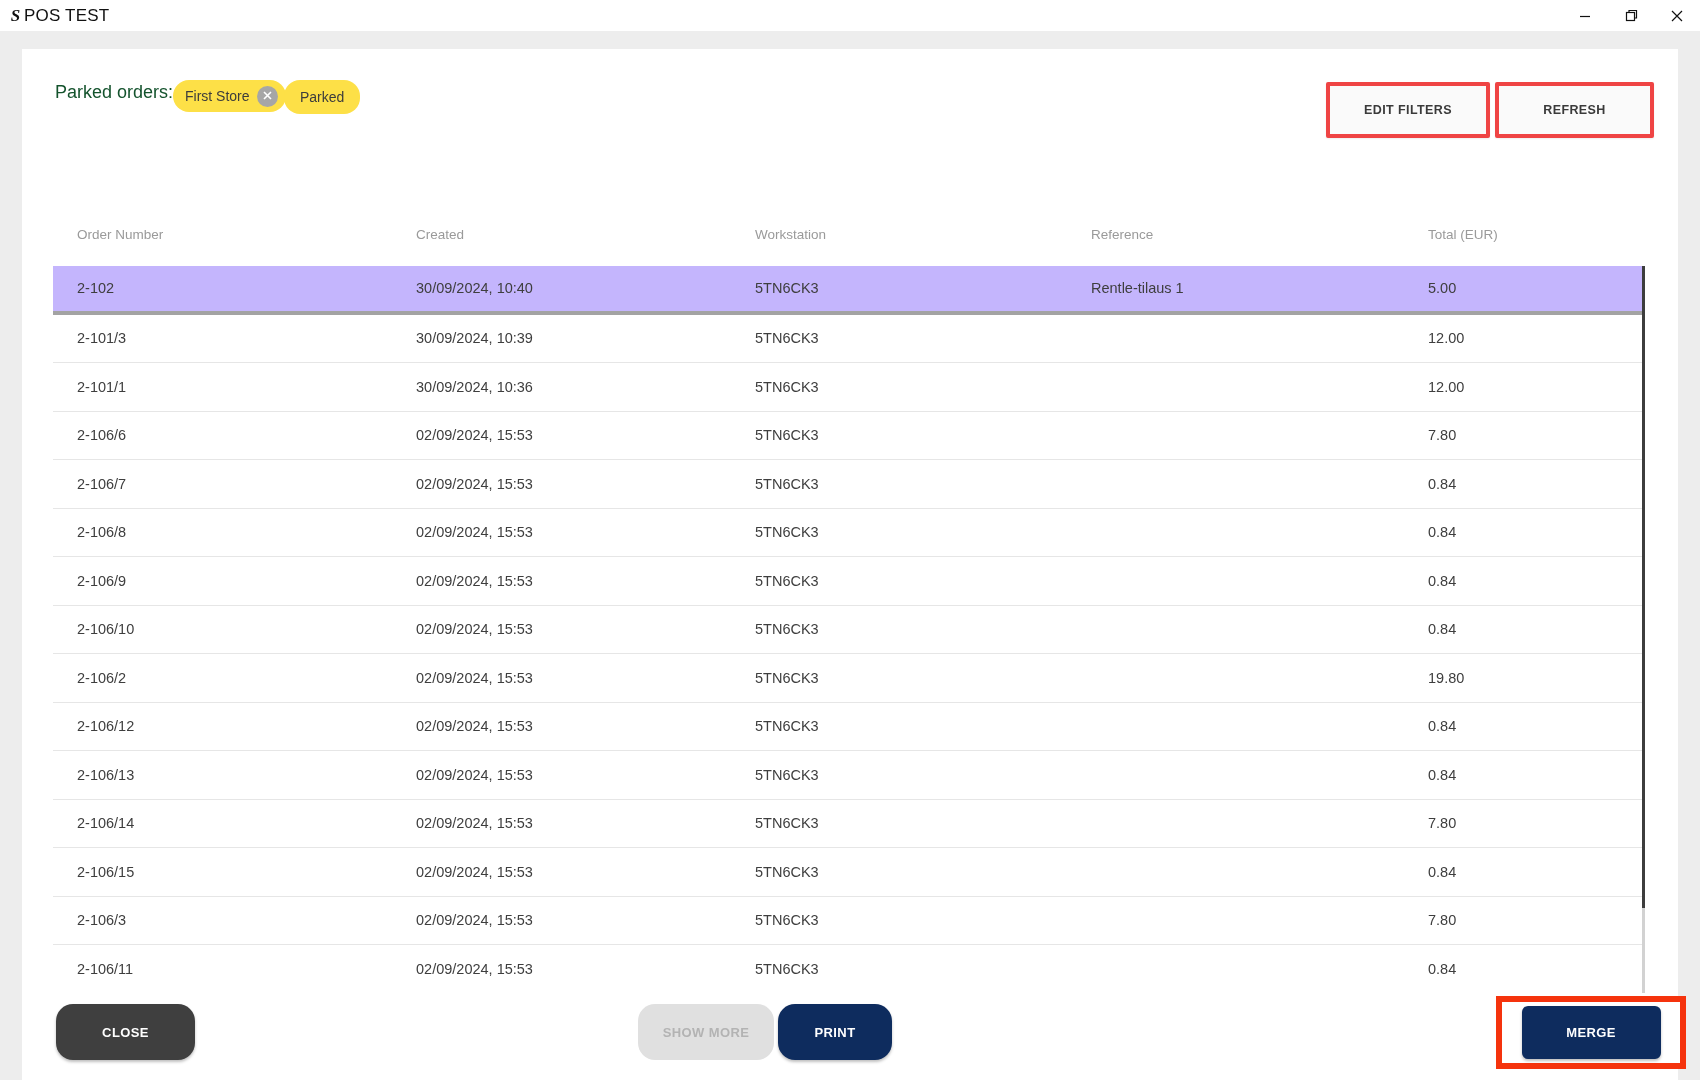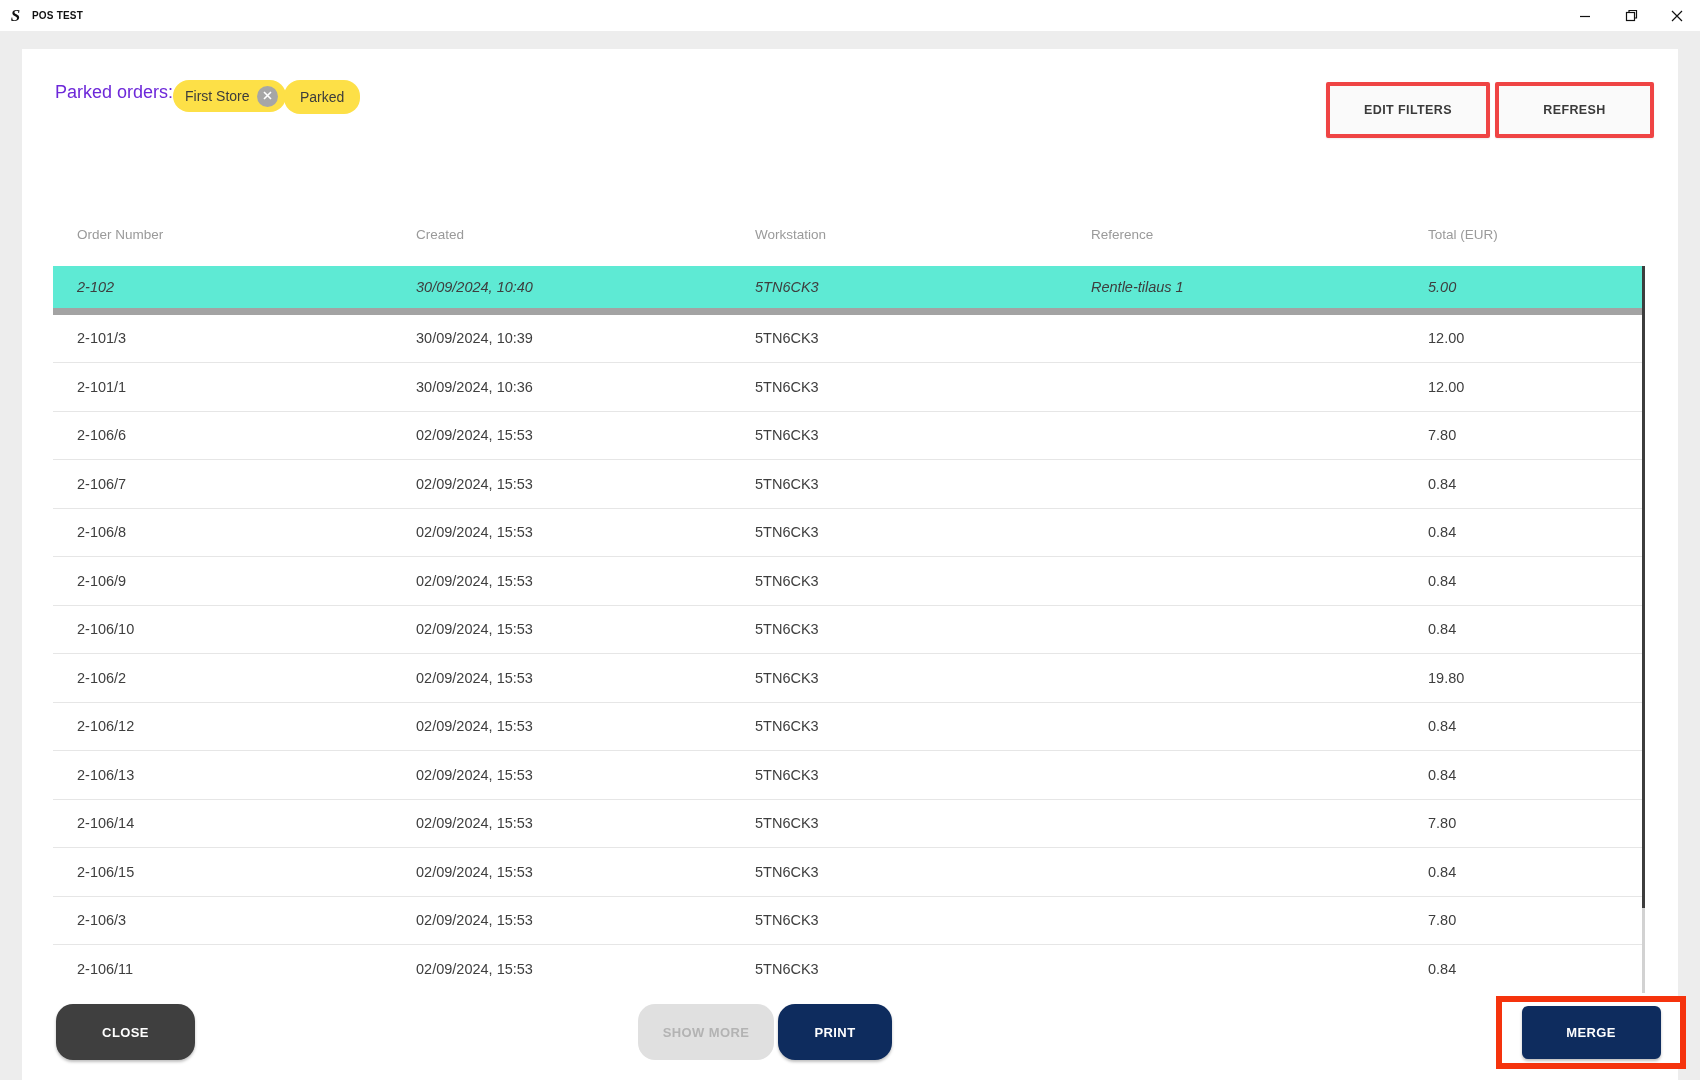--- a/index.html
+++ b/index.html
@@ -8,31 +8,31 @@
 
   .stage { position:relative; width:1700px; height:1080px; background:#ededed; }
 
   
   .titlebar { position:absolute; top:0; left:0; width:1700px; height:31px;
               background:#ffffff; display:flex; align-items:center; }
   .titlebar .logo { width:17px; height:17px; margin-left:7px; display:flex;
                     align-items:center; justify-content:center;
                     font-family:"Liberation Serif","DejaVu Serif",serif;
                     font-weight:bold; font-style:italic; font-size:17px; color:#111; line-height:1; }
-  .titlebar .title { margin-left:8px; font-size:10px; font-weight:700; color:#111; letter-spacing:.2px; }
+  .titlebar .title { font-size:17px; font-weight:400; color:#111; letter-spacing:.2px; }
   .titlebar .controls { margin-left:auto; display:flex; align-items:center; height:100%; }
   .winbtn { width:46px; height:31px; display:flex; align-items:center; justify-content:center;
             background:transparent; border:none; cursor:pointer; }
   .winbtn svg { display:block; }
 
   
   .card { position:absolute; left:22px; right:22px; top:49px; bottom:0;
           background:#ffffff; }
 
-  .filters-label { position:absolute; left:33px; top:33px; font-size:18px; color:#6d28d9; }
+  .filters-label { position:absolute; left:33px; top:33px; font-size:18px; color:#14532d; }
 
   .chip { position:absolute; top:31px; height:32px; background:#fde047; border-radius:16px;
           display:inline-flex; align-items:center; padding:0 12px; font-size:14px; color:#3c3c3c; }
   .chip-first { left:151px; }
   .chip-parked { left:262px; padding:17px 16px; }
   .chip .chip-x { width:21px; height:21px; margin-left:7px; margin-right:-4px; border-radius:50%;
                   background:#a6a6a6; display:flex; align-items:center; justify-content:center;
                   border:none; cursor:pointer; }
 
   .top-btn { position:absolute; top:33px; height:56px; background:#fafafa;
@@ -44,21 +44,21 @@
 
   
   .tgrid { display:grid; grid-template-columns:339px 339px 336px 337px 1fr;
            padding-left:24px; align-items:center; }
   .thead { position:absolute; left:31px; top:163px; width:1589px; height:44px; }
   .thead span { font-size:13.5px; color:#9a9a9a; }
 
   .tbody { position:absolute; left:31px; top:217px; width:1589px; height:727px; overflow:hidden; }
   .trow { height:48.5px; border-bottom:1px solid #e6e6e6; font-size:14.5px; color:#3e3e3e;
           cursor:pointer; background:#ffffff; }
-  .trow.selected { background:#5eead4; border-bottom:7px solid #a3a3a3;font-style:italic; }
+  .trow.selected { background:#c4b5fd; border-bottom:4px solid #a3a3a3; }
 
   .vtrack { position:absolute; left:1620px; top:217px; width:3px; height:727px; background:#d2d2d2; }
   .vthumb { position:absolute; left:0; top:0; width:3px; height:642px; background:#3d3d3d; }
 
   
   .foot-btn { position:absolute; top:955px; height:56px; border:none; border-radius:17px;
               font-family:inherit; font-size:13px; font-weight:700; letter-spacing:.4px;
               color:#ffffff; cursor:pointer; box-shadow:0 2px 3px rgba(0,0,0,.25); }
   .btn-close { left:34px; width:139px; background:#3f3f3f; }
   .btn-showmore { left:616px; width:136px; background:#e0e0e0; color:#b3b3b3;

